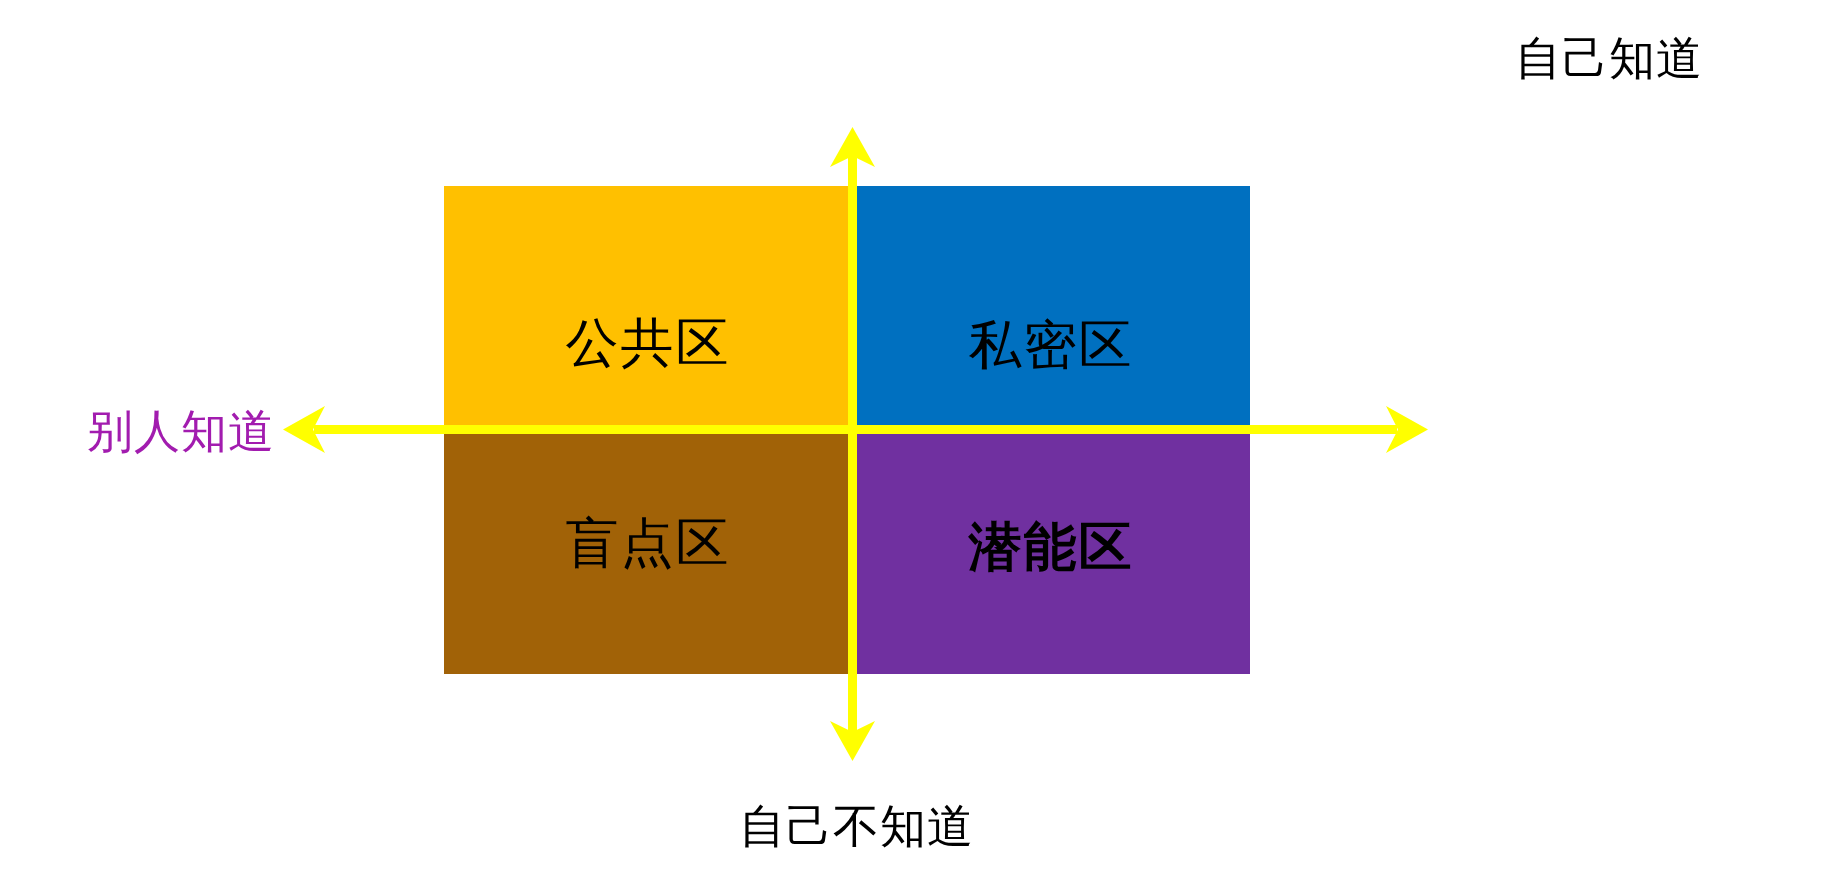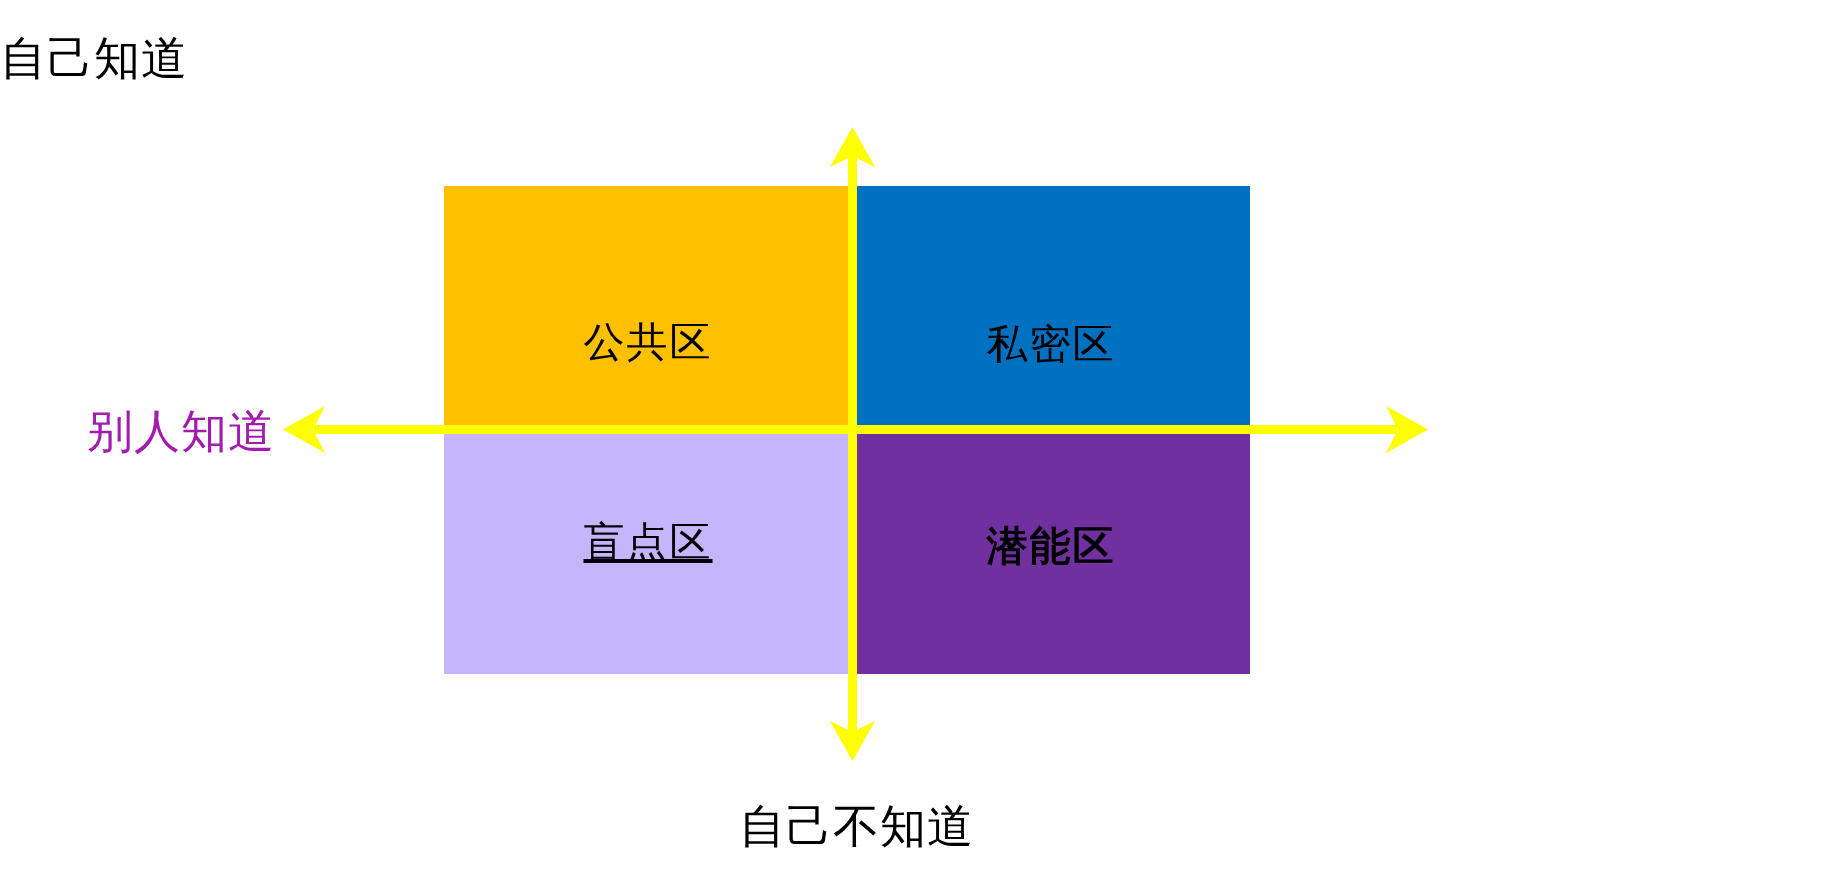--- a/index.html
+++ b/index.html
@@ -36,21 +36,21 @@
     grid-template-columns: 408px 398px;
     grid-template-rows: 244px 244px;
   }
   .quadrant {
     position: relative;
     display: flex;
     align-items: center;
     justify-content: center;
   }
   .quadrant-label {
-    font-size: 41px;
+    font-size: 53px;
     line-height: 1;
     color: #000000;
     font-family: "DejaVu Sans", "Liberation Sans", sans-serif;
     letter-spacing: 2px;
     white-space: nowrap;
     user-select: none;
   }
   .q-public   { background: #FFC000; }
   .q-private  { background: #0070C0; }
   .q-blind    { background: #92D050; }
@@ -80,21 +80,21 @@
     line-height: 1;
     white-space: nowrap;
     letter-spacing: 1px;
     user-select: none;
     font-family: "DejaVu Sans", "Liberation Sans", sans-serif;
   }
   #caption-top {
     left: 0;
     top: 35px;
     width: 1703px;
-    text-align: left;
+    text-align: right;
   }
   #caption-bottom {
     left: 0;
     top: 795px;
     width: 1713px;
     text-align: center;
   }
   #caption-left {
     left: 87px;
     top: 408px;
@@ -112,21 +112,21 @@
   <div class="quadrant-matrix">
 
     <div class="quadrant q-public" style="background: rgb(255, 192, 0);">
       <span class="quadrant-label" style="color: rgb(0, 0, 0);">公共区</span>
     </div>
 
     <div class="quadrant q-private" style="background: rgb(0, 112, 192);">
       <span class="quadrant-label" style="color: rgb(0, 0, 0);">私密区</span>
     </div>
 
-    <div class="quadrant q-blind" style="background: #c4b5fd; text-decoration: underline;">
+    <div class="quadrant q-blind" style="background: #a16207;">
       <span class="quadrant-label" style="color: rgb(0, 0, 0);">盲点区</span>
     </div>
 
     <div class="quadrant q-potential" style="background: rgb(112, 48, 160);">
       <span class="quadrant-label" style="color: rgb(0, 0, 0); font-weight: bold;">潜能区</span>
     </div>
 
   </div>
 
   <svg id="axes-layer" viewBox="0 0 1831 888" width="1831" height="888" aria-hidden="true">

